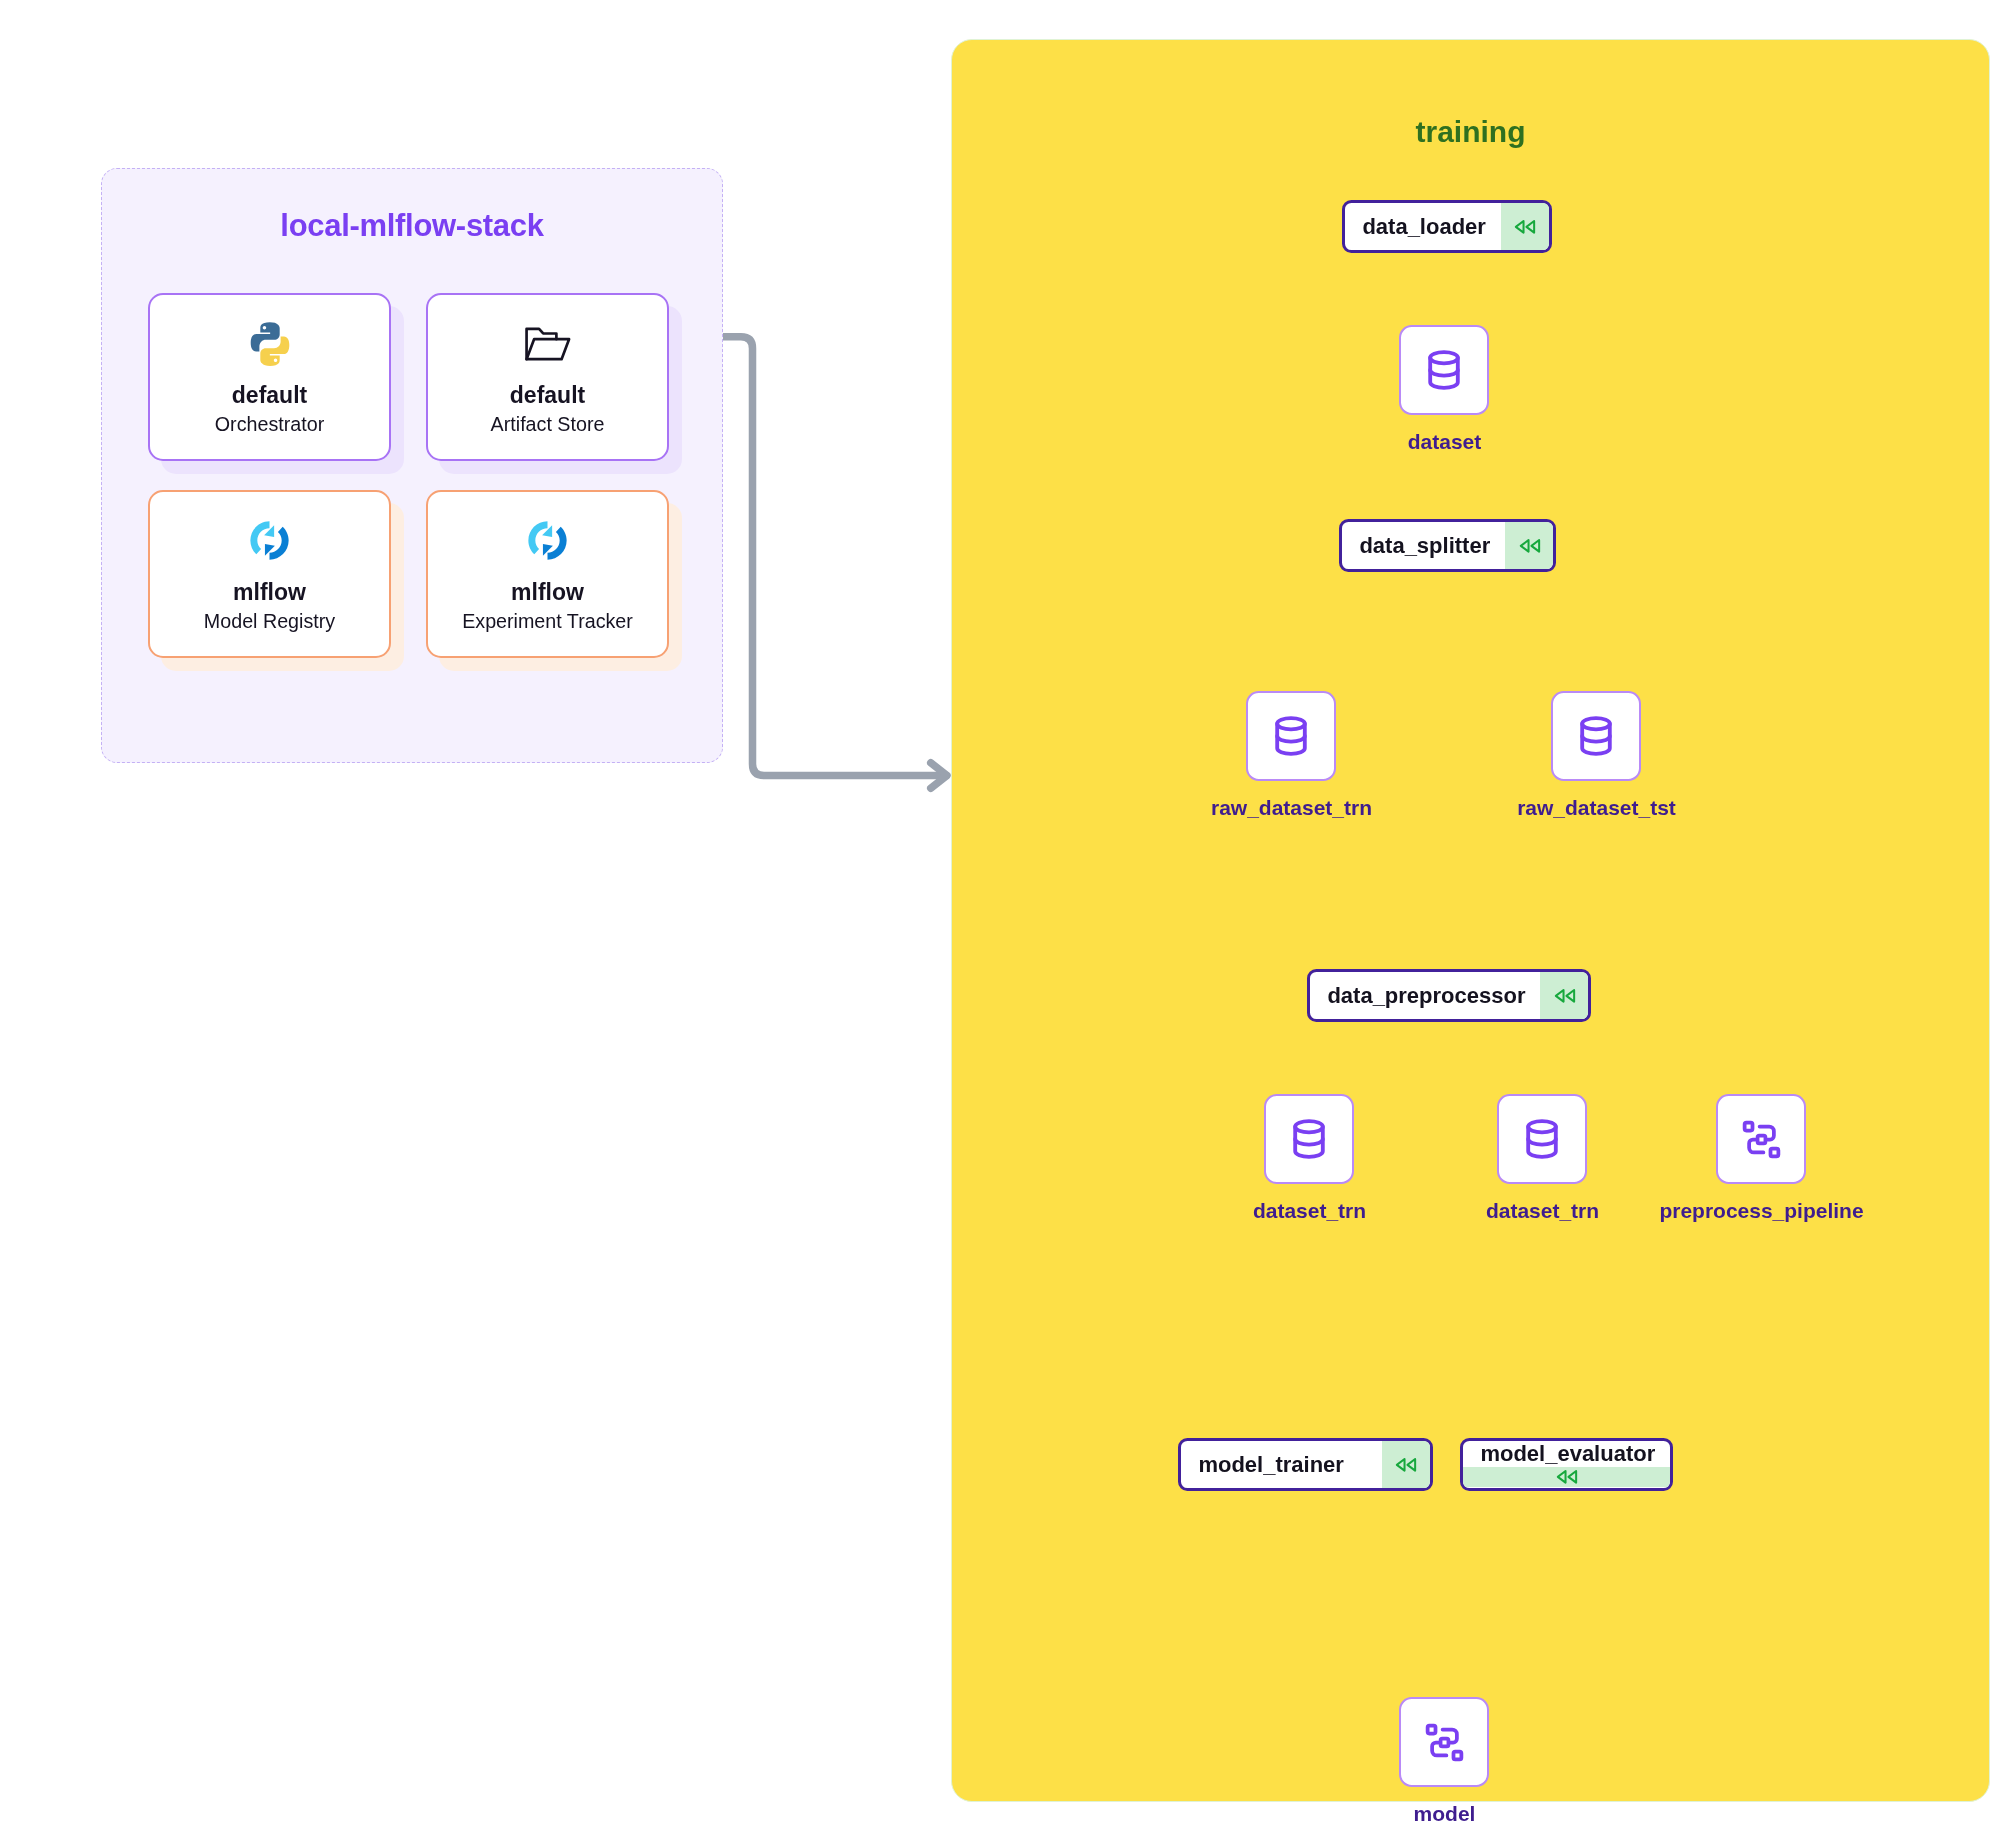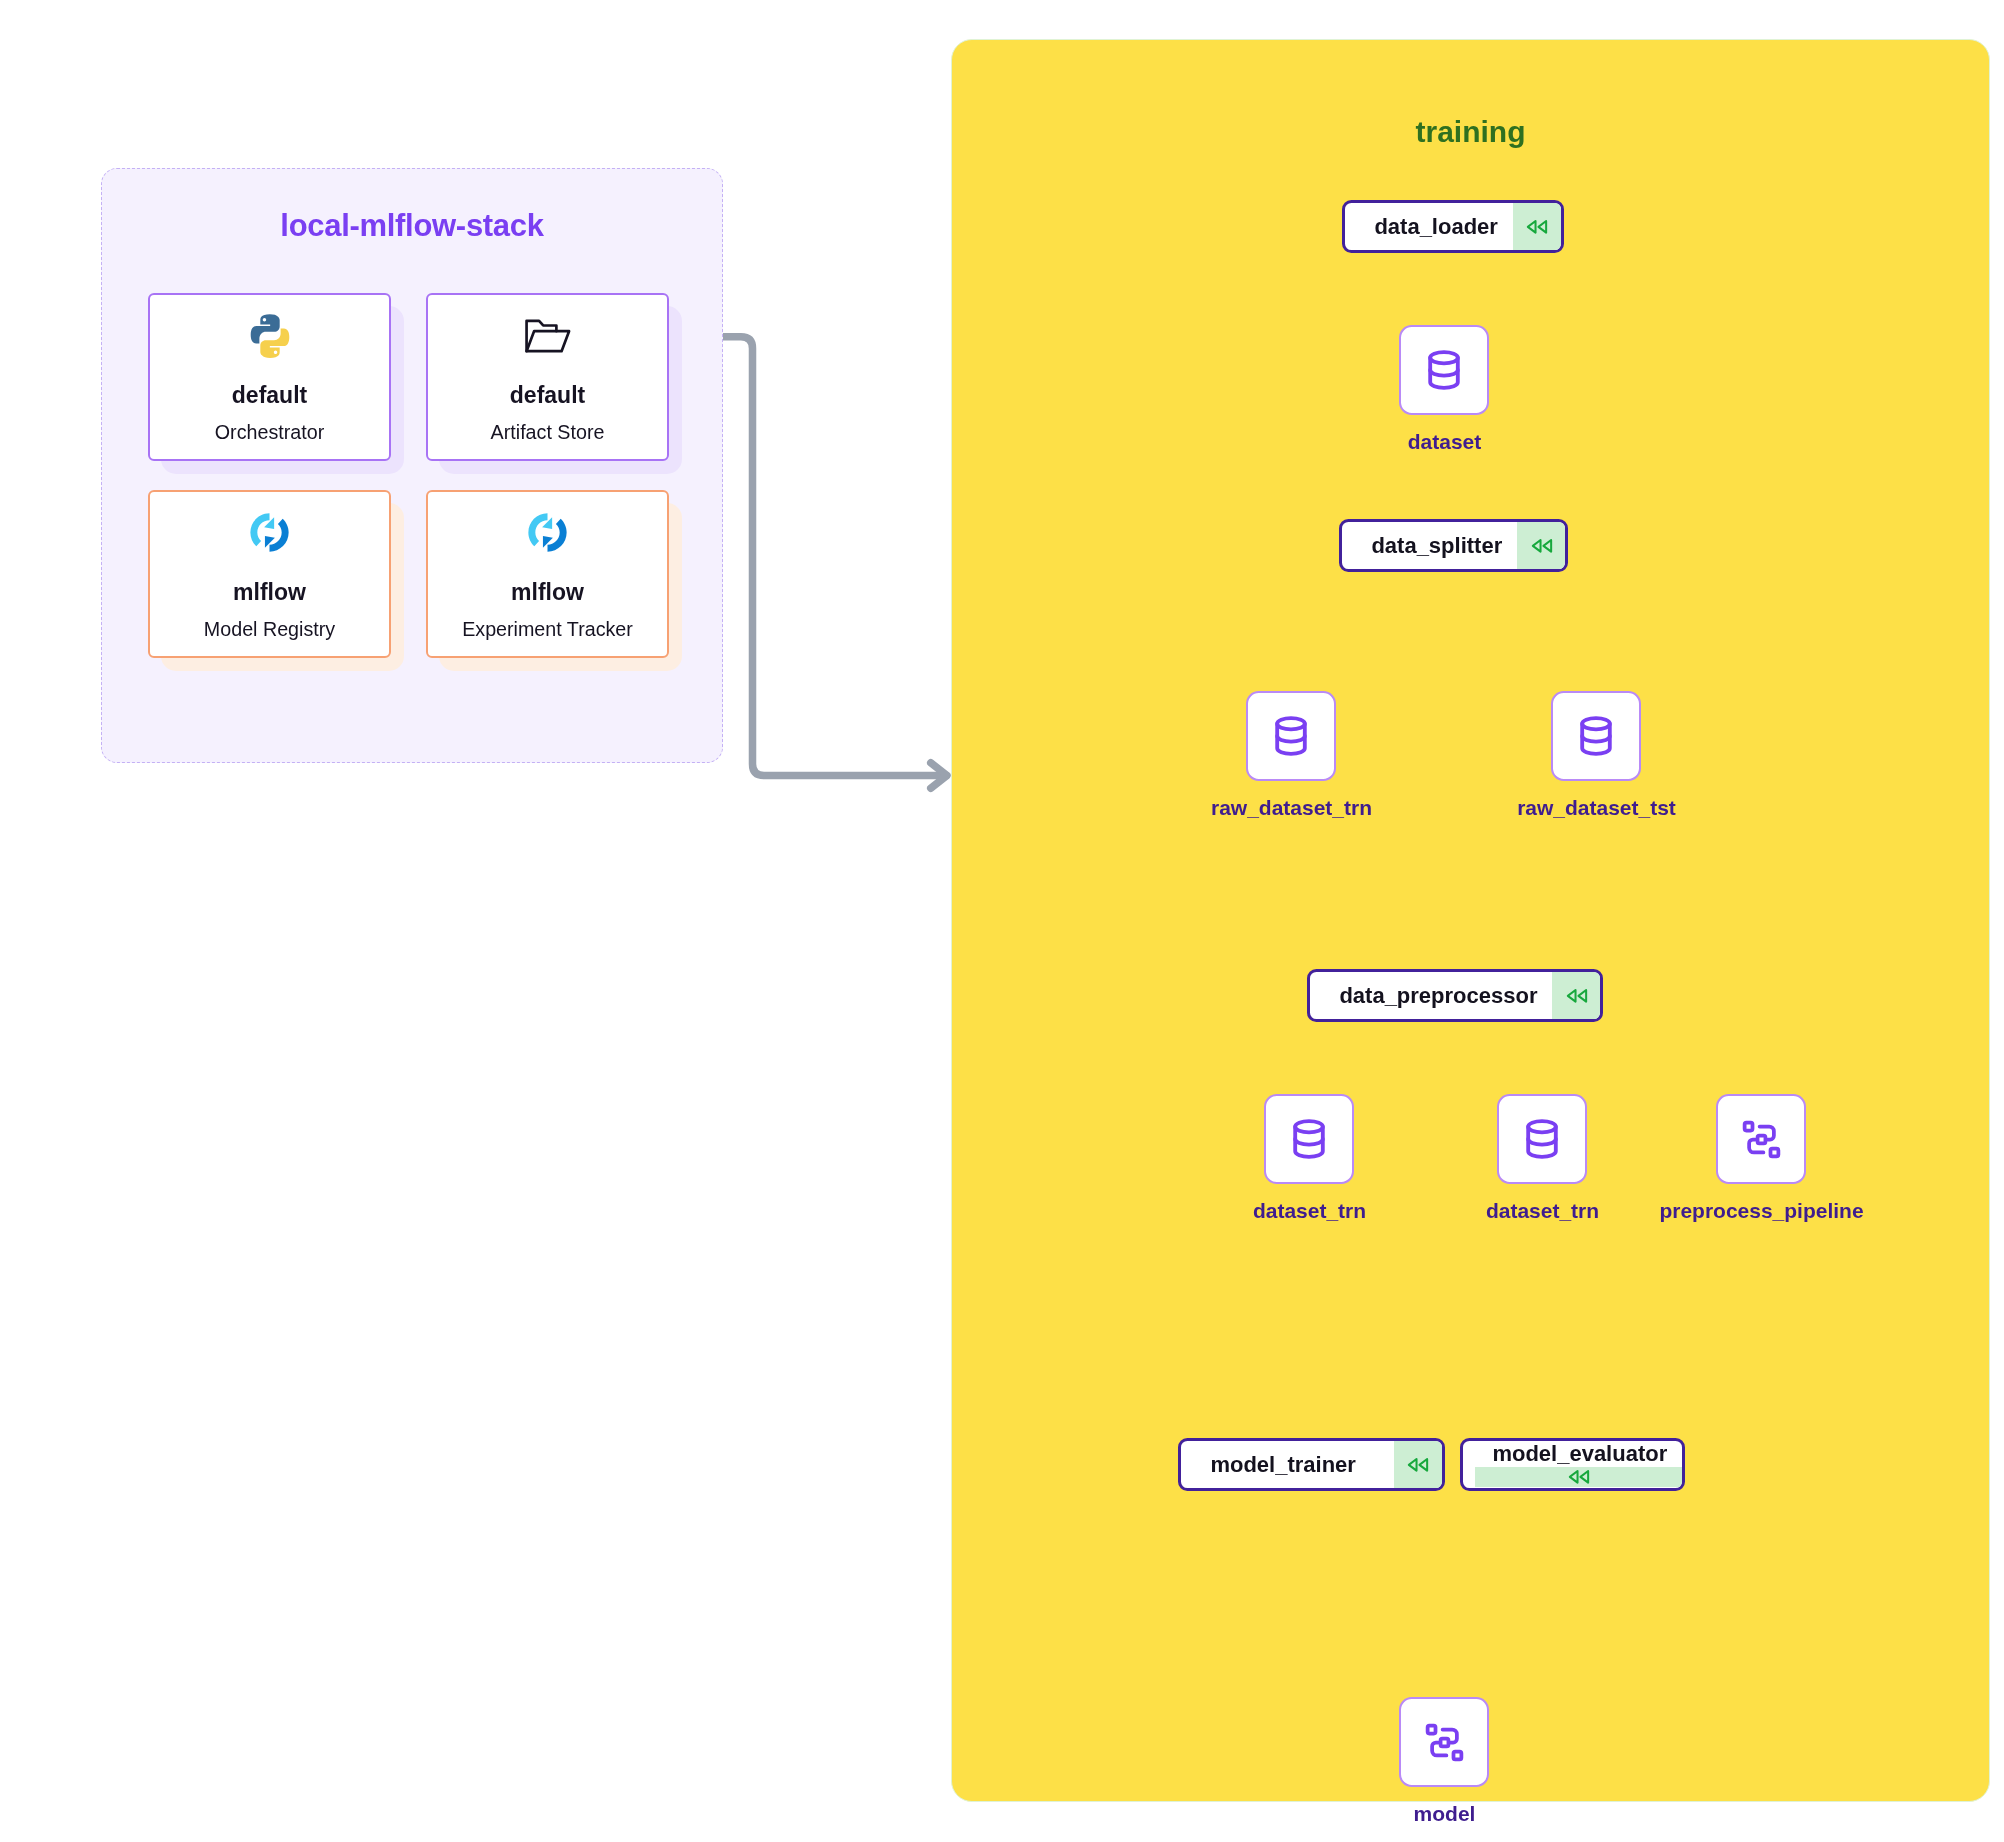--- a/index.html
+++ b/index.html
@@ -80,26 +80,25 @@
   .card-wrap.purple .card-shadow { background: #ece3fd; }
   .card-wrap.orange .card-shadow { background: #fdeee2; }
 
   .card {
     position: absolute;
     left: 0; top: 0;
     width: 100%;
     height: 100%;
     box-sizing: border-box;
     background: #ffffff;
-    border-radius: 6px;
+    border-radius: 15px;
     display: flex;
     flex-direction: column;
     align-items: center;
     justify-content: center;
-    gap: 8px;
   }
   .card-wrap.purple .card { border: 2.9px solid #a873f5; }
   .card-wrap.orange .card { border: 2.9px solid #f7a173; }
 
   .card-icon {
     height: 53px;
     display: flex;
     align-items: center;
     justify-content: center;
     margin-bottom: 12.7px;
@@ -144,21 +143,20 @@
   .step {
     position: absolute;
     height: 53px;
     box-sizing: border-box;
     display: flex;
     align-items: stretch;
     background: #ffffff;
     border: 3.5px solid #42219b;
     border-radius: 9.3px;
     overflow: hidden;
-    padding-left: 12px;
   }
   .step-label {
     display: flex;
     align-items: center;
     padding: 0 15px 0 17.4px;
     font-size: 22px;
     font-weight: 700;
     color: #14121f;
     white-space: nowrap;
   }

